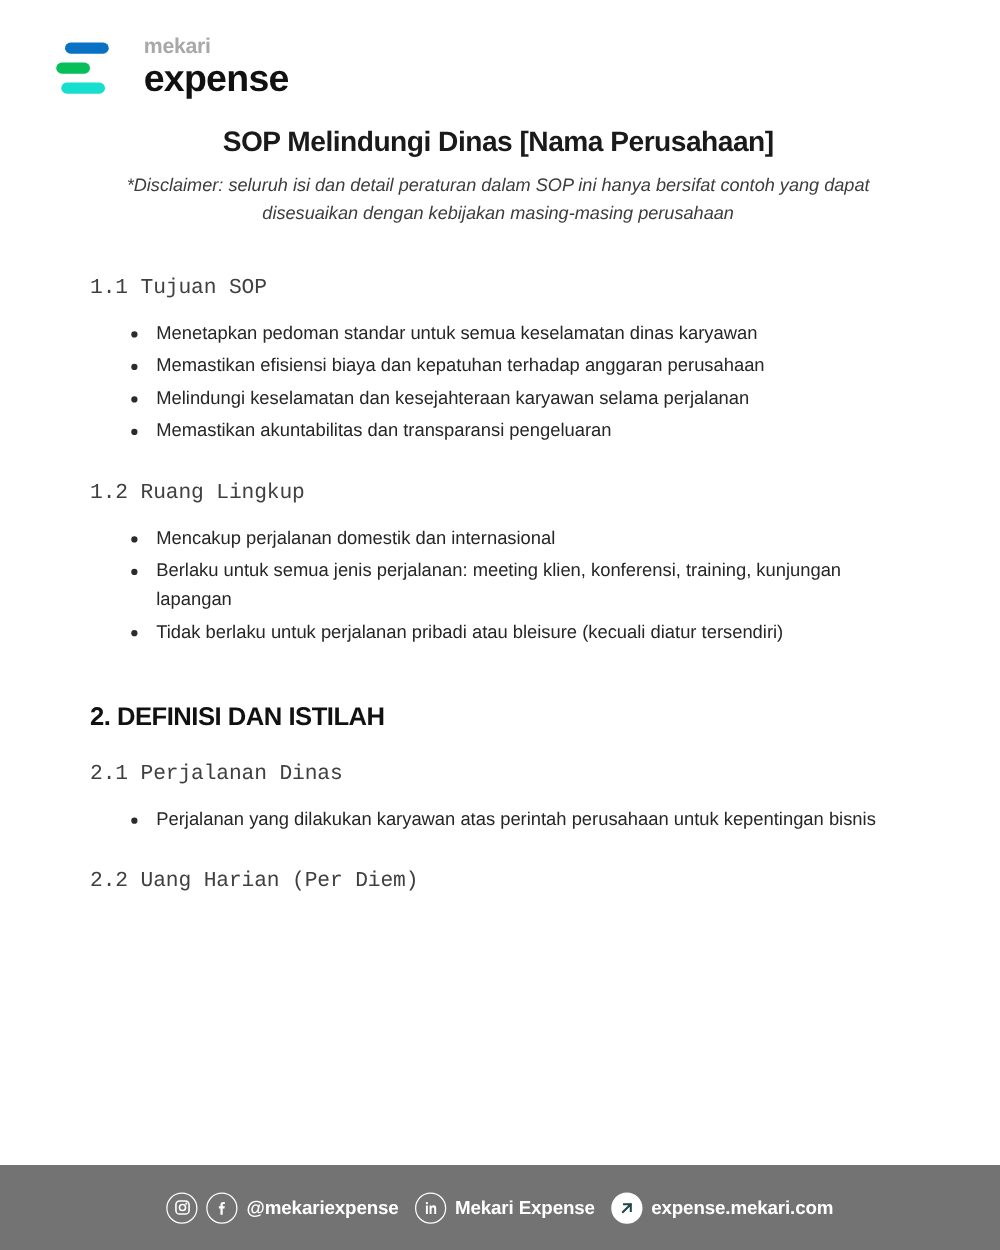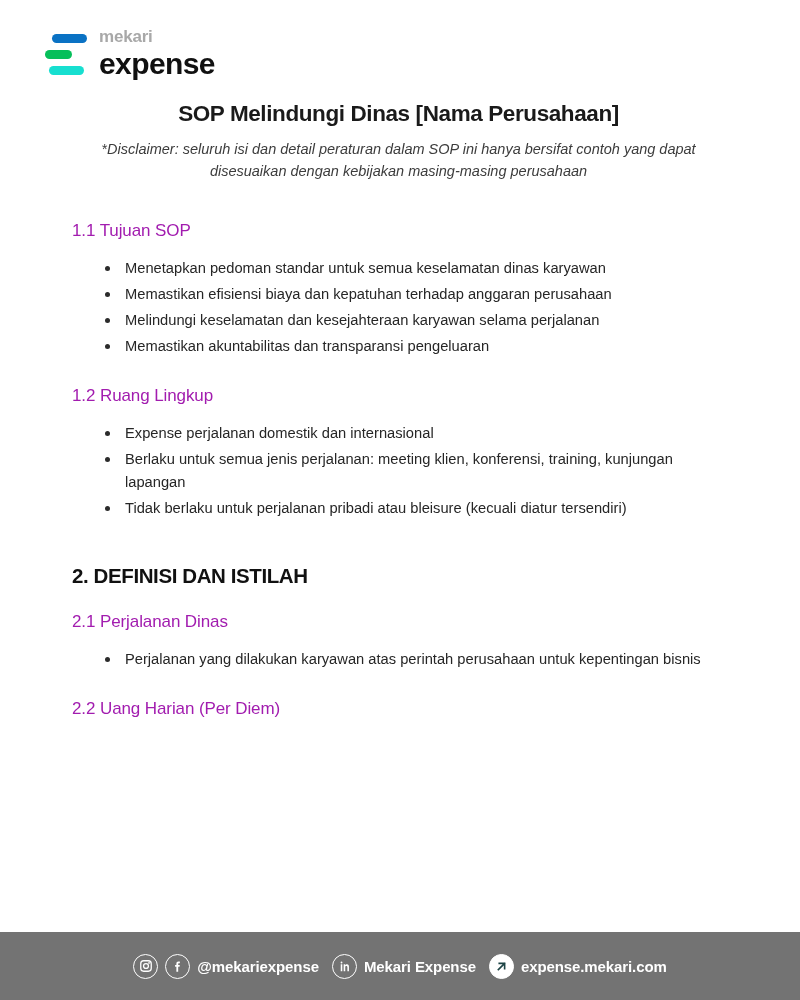--- a/index.html
+++ b/index.html
@@ -25,21 +25,21 @@
     background: #ffffff;
     display: flex;
     flex-direction: column;
   }
 
   
   .brand {
     display: flex;
     align-items: center;
     padding: 28px 0 0 45px;
-    gap: 12px;
+    gap: 28px;
   }
 
   .brand-mark {
     display: flex;
     flex-direction: column;
     gap: 7px;
     padding-top: 2px;
   }
 
   .brand-bar {
@@ -101,23 +101,24 @@
     color: #111111;
     letter-spacing: -0.4px;
     margin-bottom: 24px;
   }
 
   .section + .section { margin-top: 44px; }
 
   h3.sub-heading {
     font-size: 17px;
     font-weight: normal;
-    color: #a21caf;
+    color: #404040;
     letter-spacing: -0.1px;
     margin-bottom: 16px;
+    font-family: Liberation Mono, monospace;
   }
 
   .sub-block + .sub-block { margin-top: 28px; }
 
   ul.bullets {
     list-style: none;
     padding-left: 33px;
     margin-bottom: 0;
   }
 
@@ -213,21 +214,21 @@
             <ul class="bullets">
               <li>Menetapkan pedoman standar untuk semua keselamatan dinas karyawan</li>
               <li>Memastikan efisiensi biaya dan kepatuhan terhadap anggaran perusahaan</li>
               <li>Melindungi keselamatan dan kesejahteraan karyawan selama perjalanan</li>
               <li>Memastikan akuntabilitas dan transparansi pengeluaran</li>
             </ul>
           </div>
           <div class="sub-block">
             <h3 class="sub-heading">1.2 Ruang Lingkup</h3>
             <ul class="bullets">
-              <li>Expense perjalanan domestik dan internasional</li>
+              <li>Mencakup perjalanan domestik dan internasional</li>
               <li>Berlaku untuk semua jenis perjalanan: meeting klien, konferensi, training, kunjungan lapangan</li>
               <li>Tidak berlaku untuk perjalanan pribadi atau bleisure (kecuali diatur tersendiri)</li>
             </ul>
           </div>
         </div>
         <div class="section">
           <h2 class="section-heading">2. DEFINISI DAN ISTILAH</h2>
           <div class="sub-block">
             <h3 class="sub-heading">2.1 Perjalanan Dinas</h3>
             <ul class="bullets">

